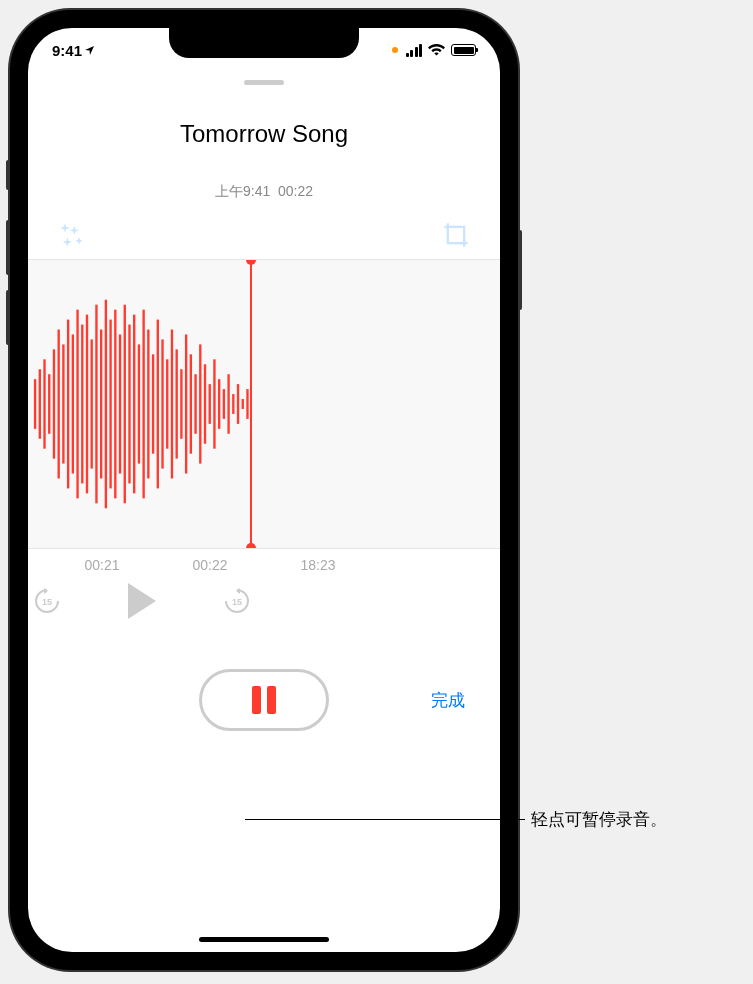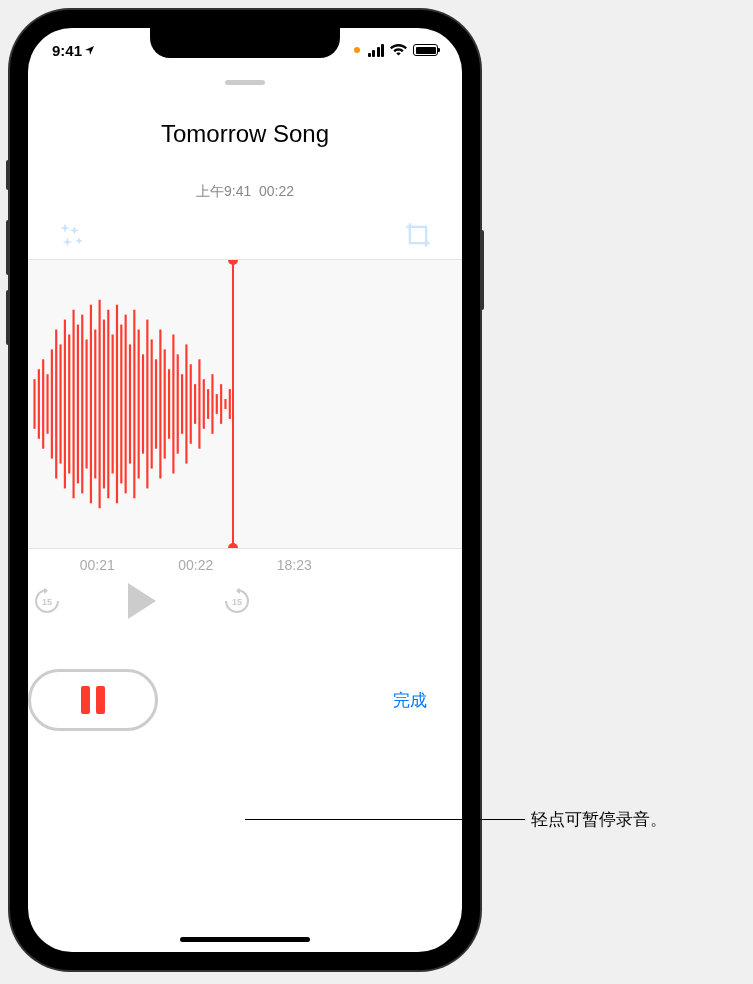--- a/index.html
+++ b/index.html
@@ -8,21 +8,21 @@
       box-sizing: border-box;
     }
     body {
       font-family: -apple-system, BlinkMacSystemFont, 'Helvetica Neue', sans-serif;
       background: #f0f0f0;
       display: flex;
       align-items: flex-start;
       padding: 10px;
     }
     .phone-frame {
-      width: 470px;
+      width: 508px;
       height: 960px;
       background: #000;
       border-radius: 60px;
       padding: 18px;
       position: relative;
       box-shadow: 0 0 0 2px #333;
     }
     .phone-button-left-1 { position: absolute; left: -4px; top: 150px; width: 4px; height: 30px; background: #333; border-radius: 2px 0 0 2px; }
     .phone-button-left-2 { position: absolute; left: -4px; top: 210px; width: 4px; height: 55px; background: #333; border-radius: 2px 0 0 2px; }
     .phone-button-left-3 { position: absolute; left: -4px; top: 280px; width: 4px; height: 55px; background: #333; border-radius: 2px 0 0 2px; }
@@ -179,21 +179,21 @@
     }
     .play-icon {
       width: 0;
       height: 0;
       border-left: 28px solid #ccc;
       border-top: 18px solid transparent;
       border-bottom: 18px solid transparent;
     }
     .bottom-controls {
       display: flex;
-      justify-content: flex-start;
+      justify-content: center;
       align-items: center;
       position: relative;
       padding: 20px 0;
     }
     .pause-button {
       width: 130px;
       height: 62px;
       border: 3px solid #ccc;
       border-radius: 31px;
       display: flex;

